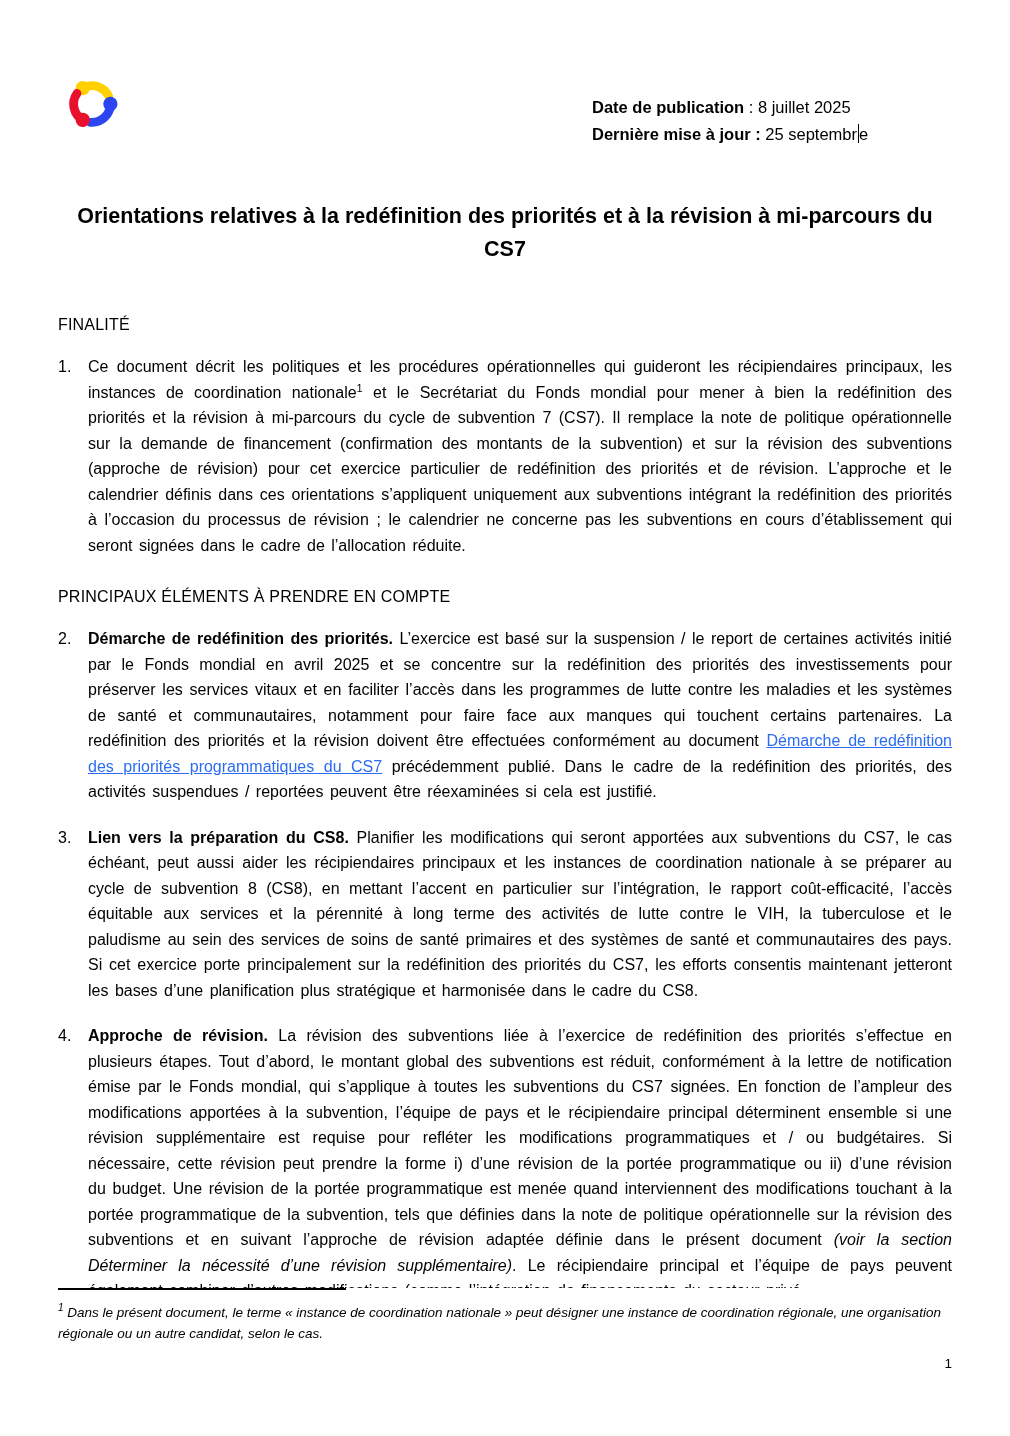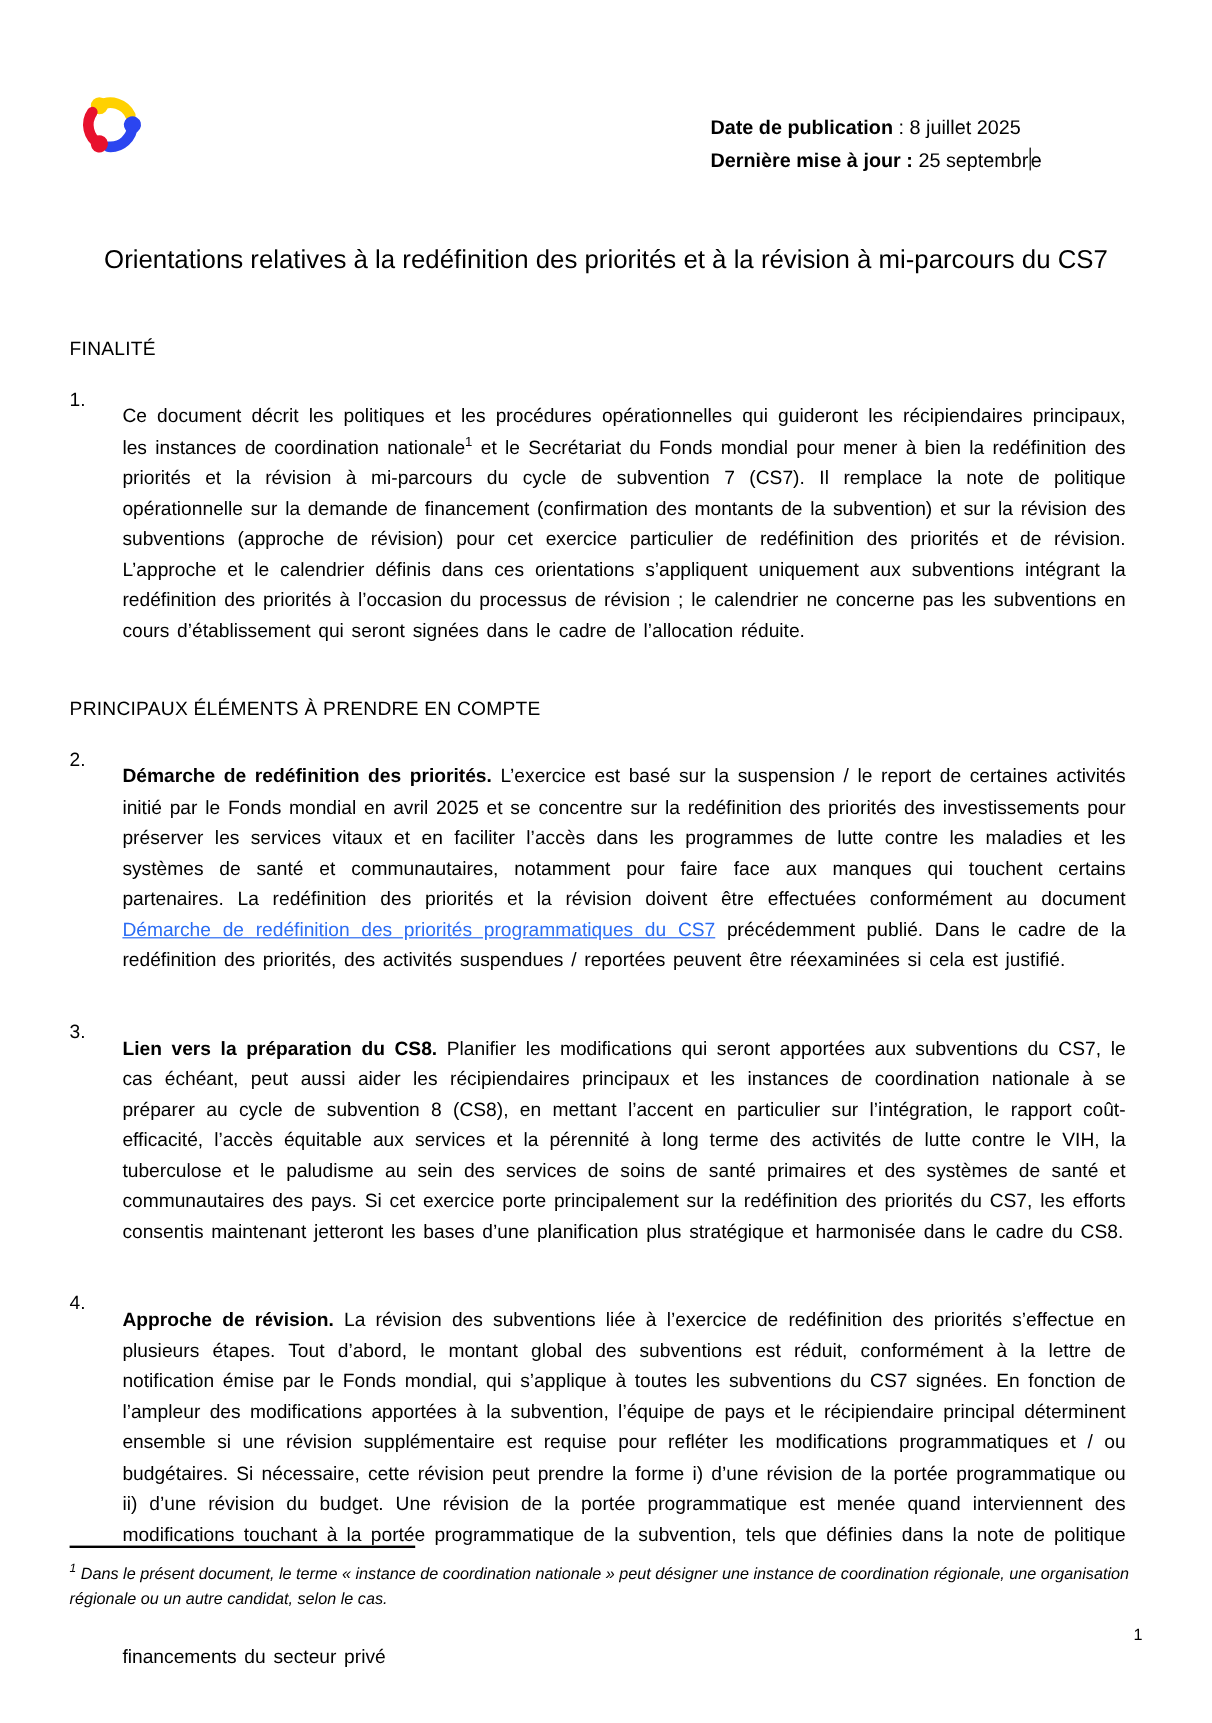--- a/index.html
+++ b/index.html
@@ -10,30 +10,30 @@
   .page{padding:66px 58px 0 58px;position:relative;}
   
   .hdr{display:flex;align-items:flex-start;}
   .logo{display:flex;align-items:flex-start;flex:1;}
   .logo-text{margin-left:10px;font-weight:bold;font-size:21px;line-height:22px;letter-spacing:.4px;margin-top:3px;}
   .meta{width:360px;font-size:16.5px;line-height:27px;margin-top:28px;}
   .b{font-weight:bold;}
   .caret{display:inline-block;width:1.5px;height:19px;background:#000;vertical-align:-3px;margin-left:.5px;}
   
   h1{
-    font-size:21.5px;line-height:33px;font-weight:normal;text-align:center;
+    font-size:21.5px;line-height:33px;font-weight:bold;text-align:center;
     margin:52px auto 0 auto;max-width:896px;
   }
   
   .section-heading{font-size:16px;font-weight:normal;margin:50px 0 0 0;letter-spacing:.2px;}
   .section-heading.second{margin-top:30px;}
   .item{display:flex;margin-top:20px;}
   .item .num{width:30px;flex:none;font-size:16px;line-height:25.5px;}
   .item p{
-    margin:14px;flex:1;font-size:16px;line-height:25.5px;text-align:justify;word-spacing:2px;
+    margin:0;flex:1;font-size:16px;line-height:25.5px;text-align:justify;word-spacing:2px;
   }
   .item p i{font-style:italic;}
   .item p sup{font-size:11px;line-height:0;}
   a.doc-link{text-decoration:underline;cursor:pointer;}
   
   .footer{position:absolute;left:58px;right:58px;top:1288px;background:#fff;}
   .fn-rule{width:288px;border-top:2px solid #000;margin-bottom:7px;}
   .fn{margin:0;font-size:13.5px;line-height:21px;text-align:left;font-style:italic;}
   .fn sup{font-size:10px;}
   .pageno{text-align:right;font-size:13.5px;margin-top:12px;}

